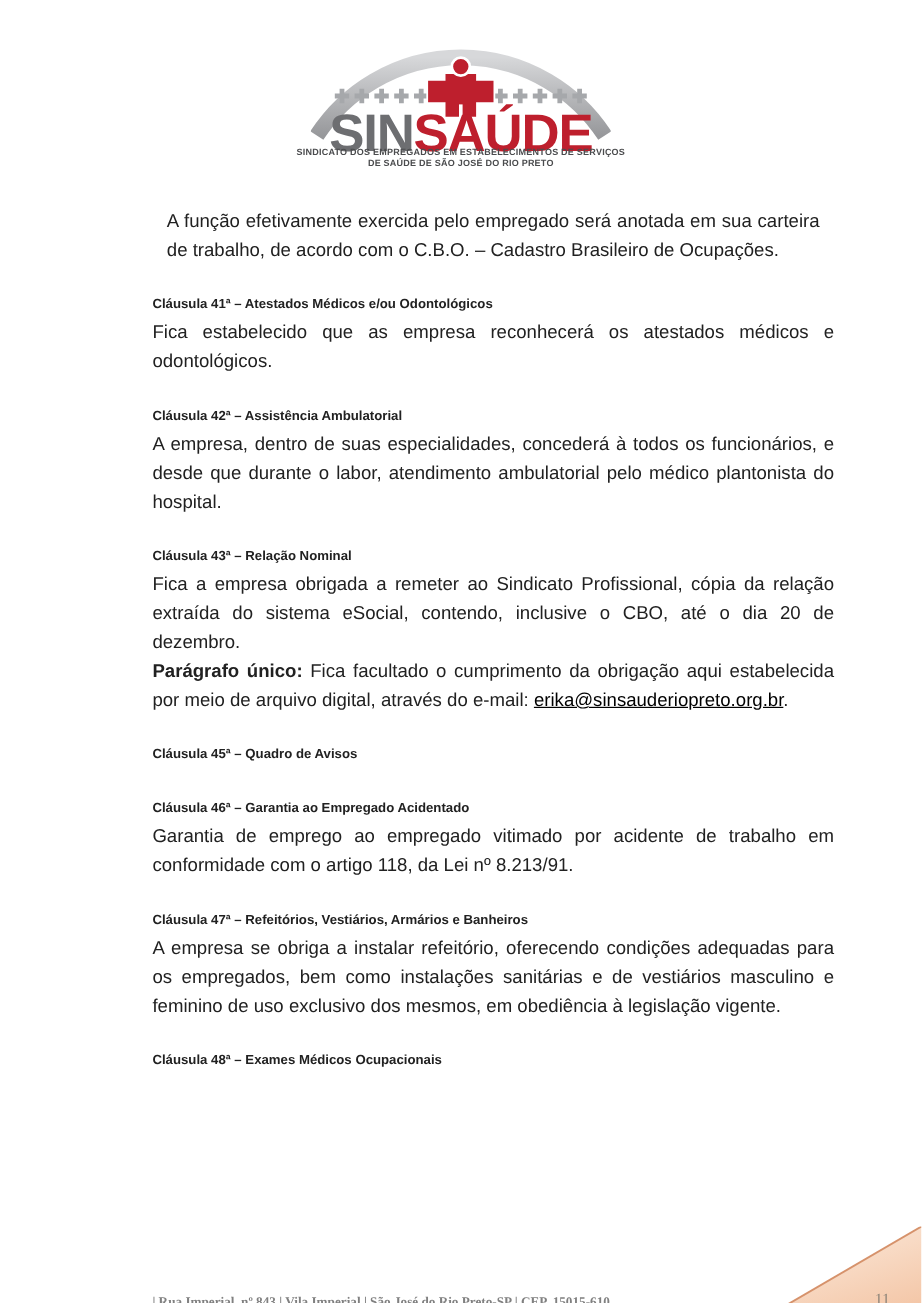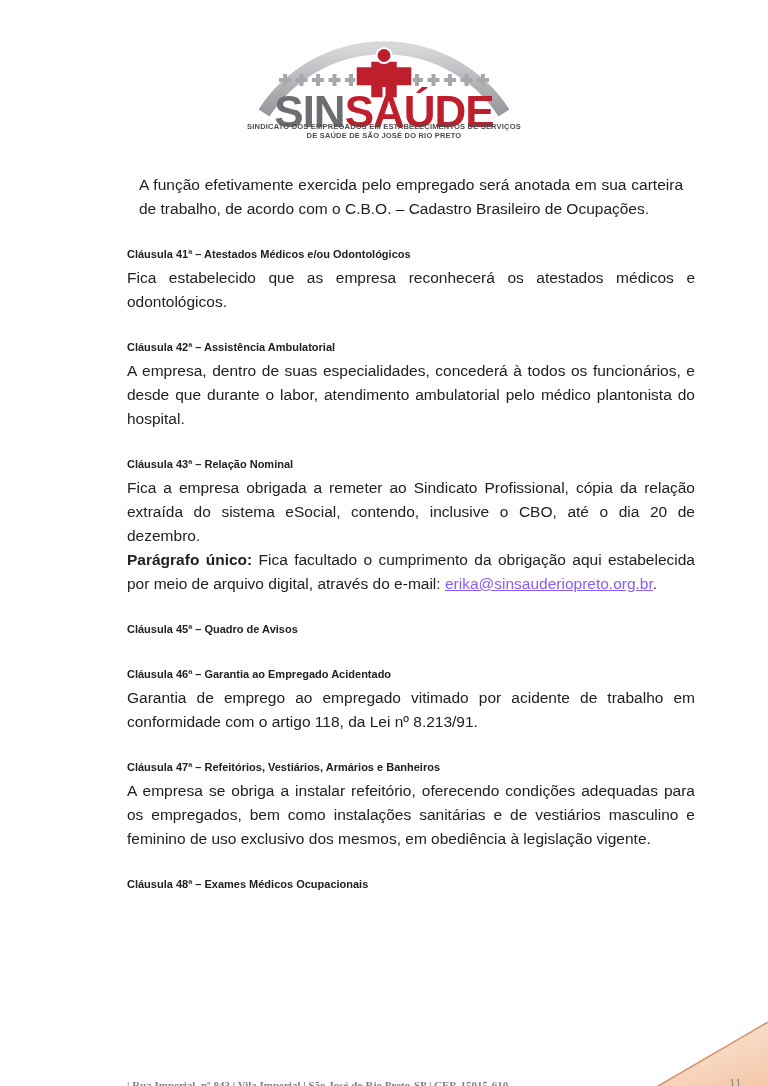--- a/index.html
+++ b/index.html
@@ -31,21 +31,21 @@
   .content {
     position:relative;
     width:568px; margin:38px 0 0 127px;
     font-size:15.5px; line-height:24px; color:#212121;
   }
   .intro   { margin:12px; text-align:justify; }
   .section { margin-top:21px; }
   .heading { margin:0; font-weight:bold; font-size:11px; line-height:24px; }
   .para    { margin:0; text-align:justify; }
   .bold    { font-weight:bold; }
-  a.doc-link { color:#8b5cf6; }
+  a.doc-link { color:#000000; }
 
   
   .footer {
     position:absolute; left:127px; top:1042px;
     font-family:"Liberation Serif", serif; font-weight:bold;
     font-size:11px; line-height:17px; color:#808080; white-space:nowrap;
   }
 
   
   .corner-triangle { position:absolute; right:0; bottom:0; display:block; }

